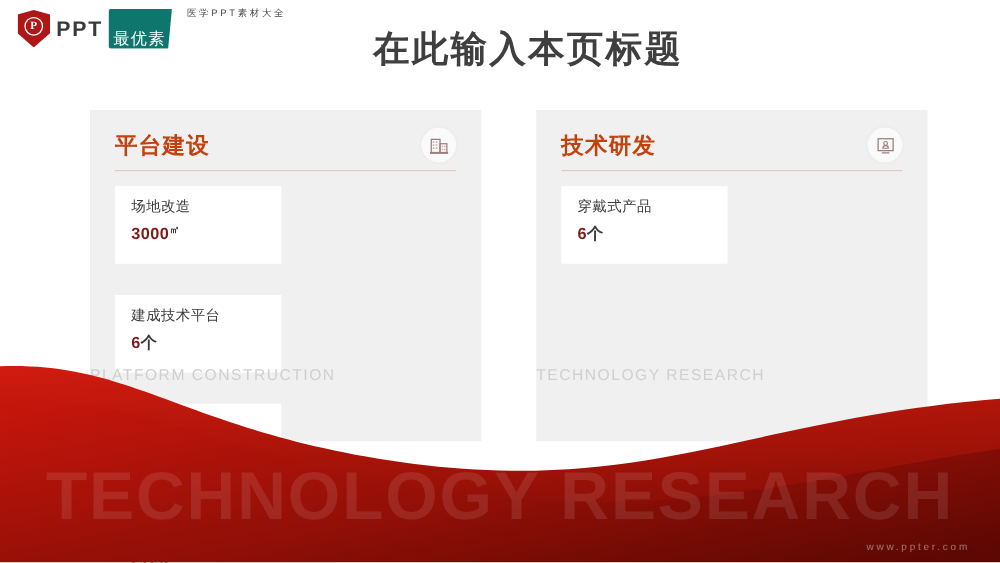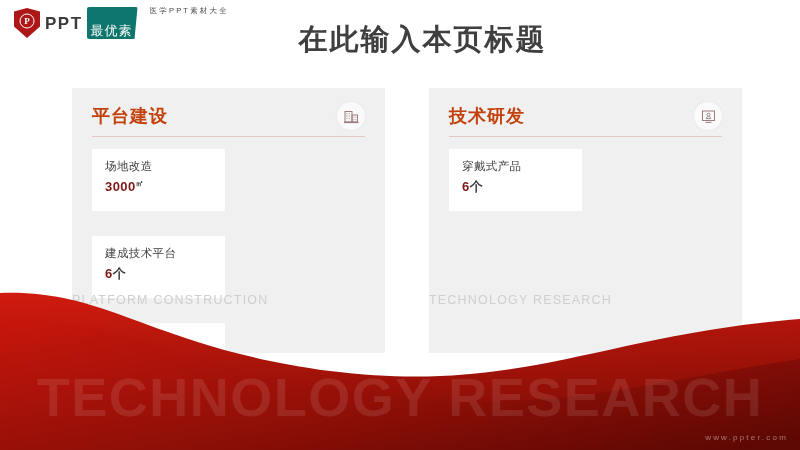--- a/index.html
+++ b/index.html
@@ -119,21 +119,21 @@
   #big-wm {
     position:absolute; left:0; bottom:22px; width:800px;
     text-align:center; z-index:4;
     font-size:54px; font-weight:bold;
     letter-spacing:1.5px;
     color:rgba(255,255,255,.10);
     white-space:nowrap;
     pointer-events:none;
   }
   #site {
-    position:absolute; right:12px; bottom:8px; z-index:5;
+    position:absolute; right:24px; bottom:8px; z-index:5;
     font-size:8px; color:rgba(255,255,255,.42);
     letter-spacing:2.2px;
   }
 </style>
 </head>
 <body>
 
 <div id="logo">
   <div id="shield">
     <div class="sh"></div>

